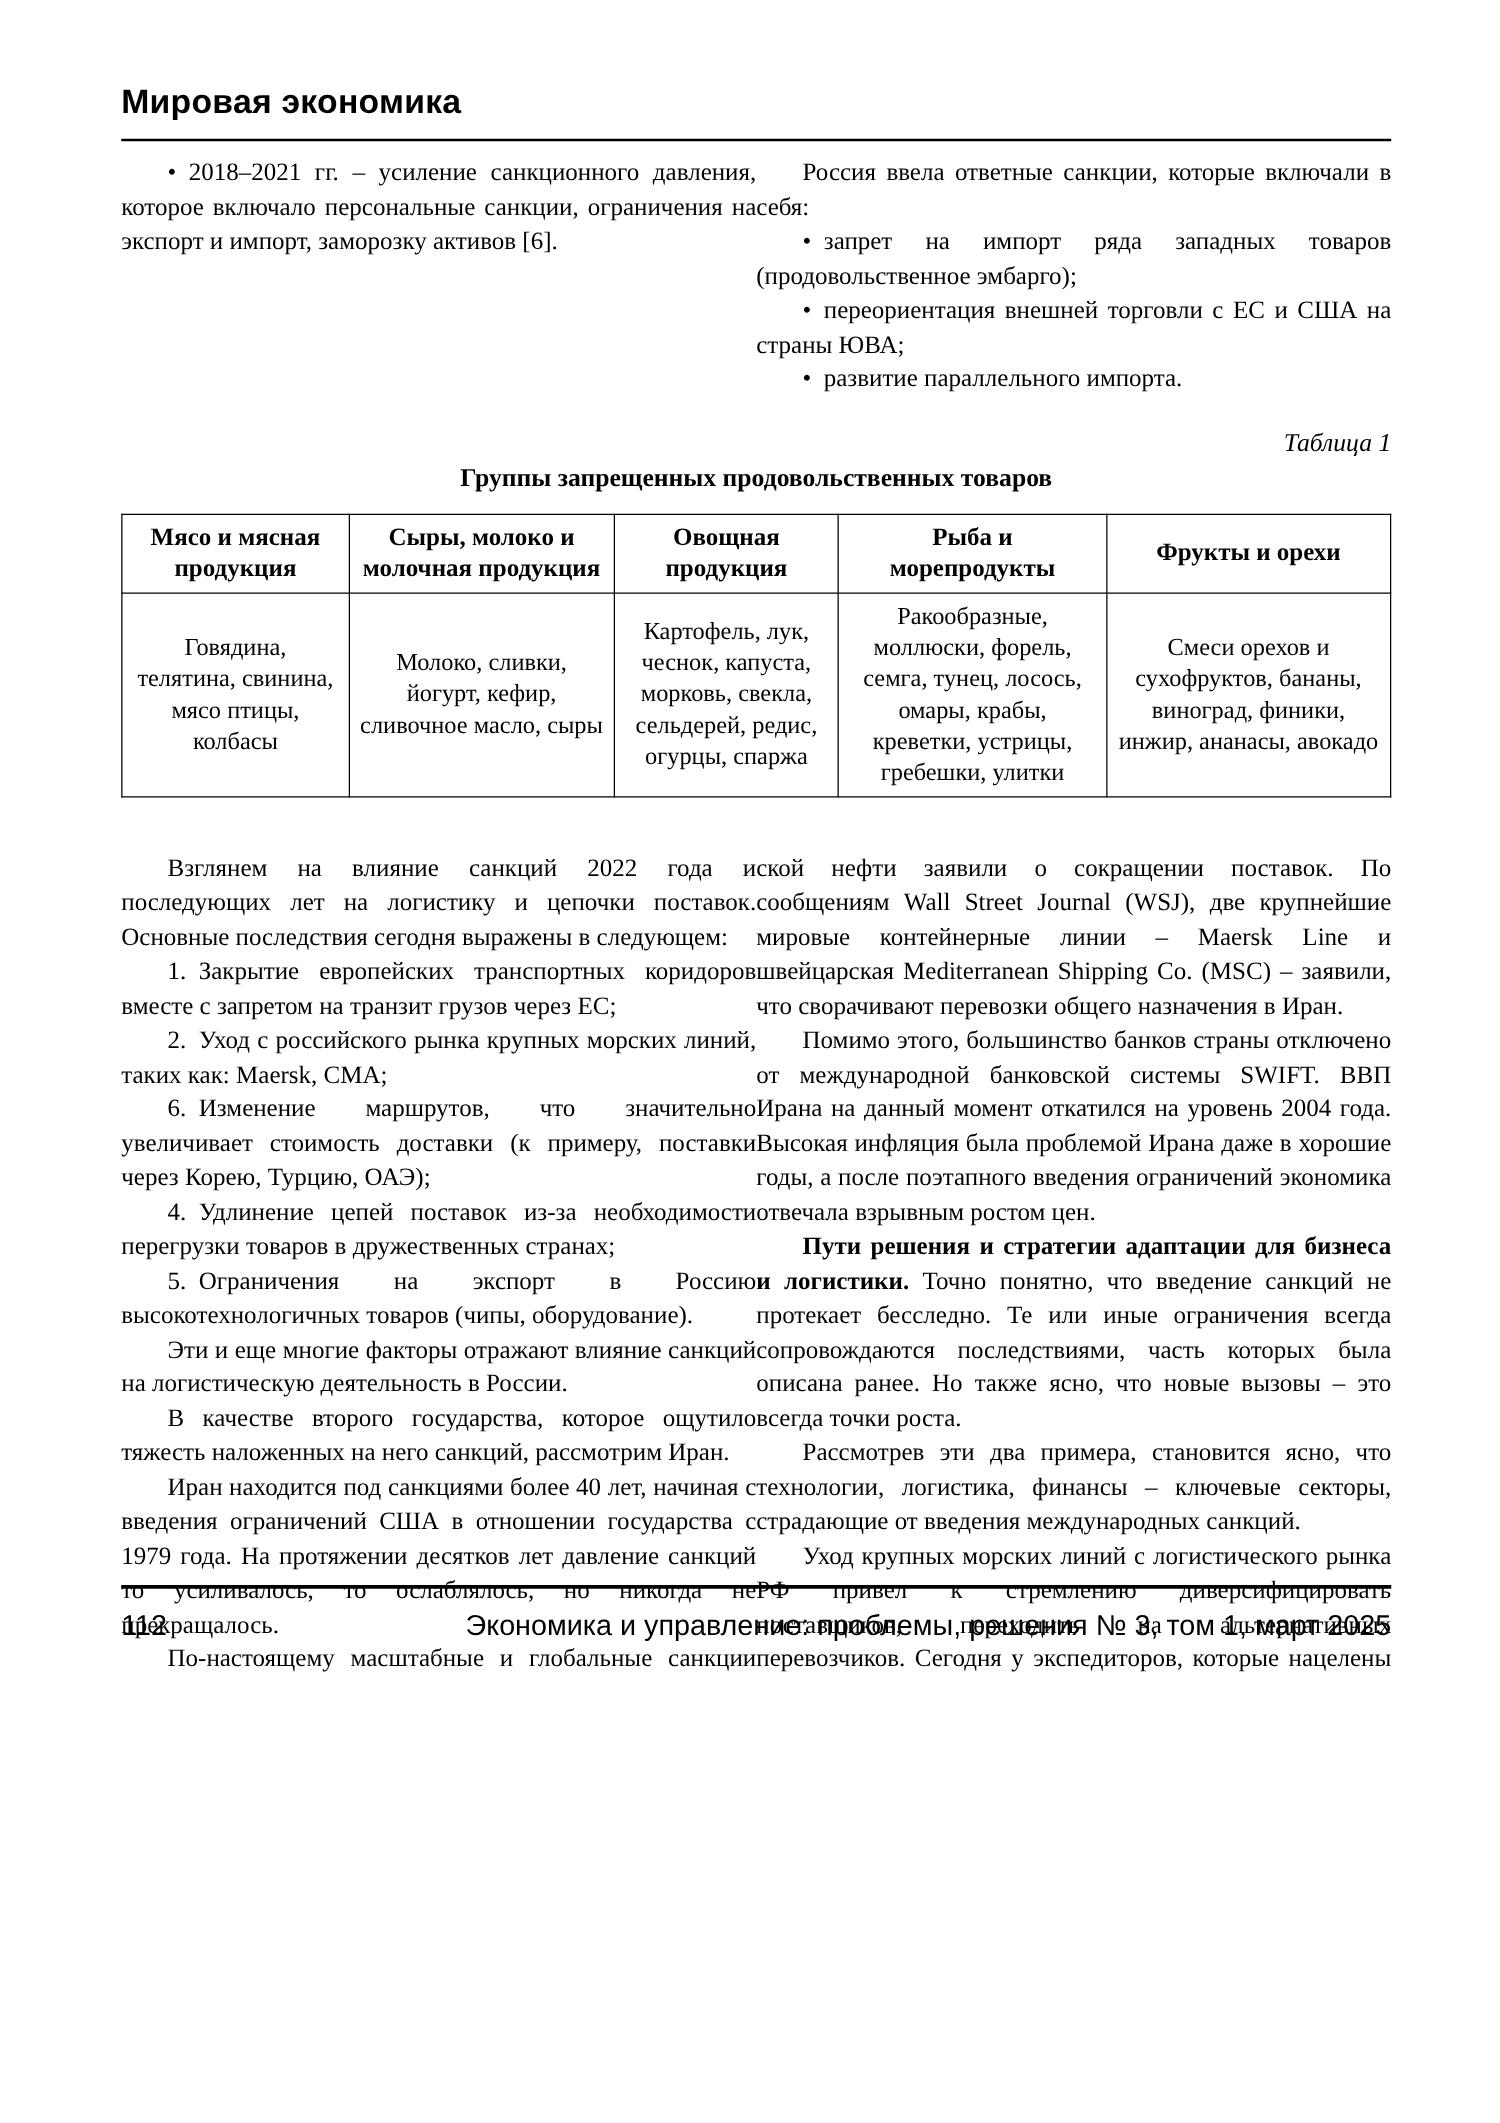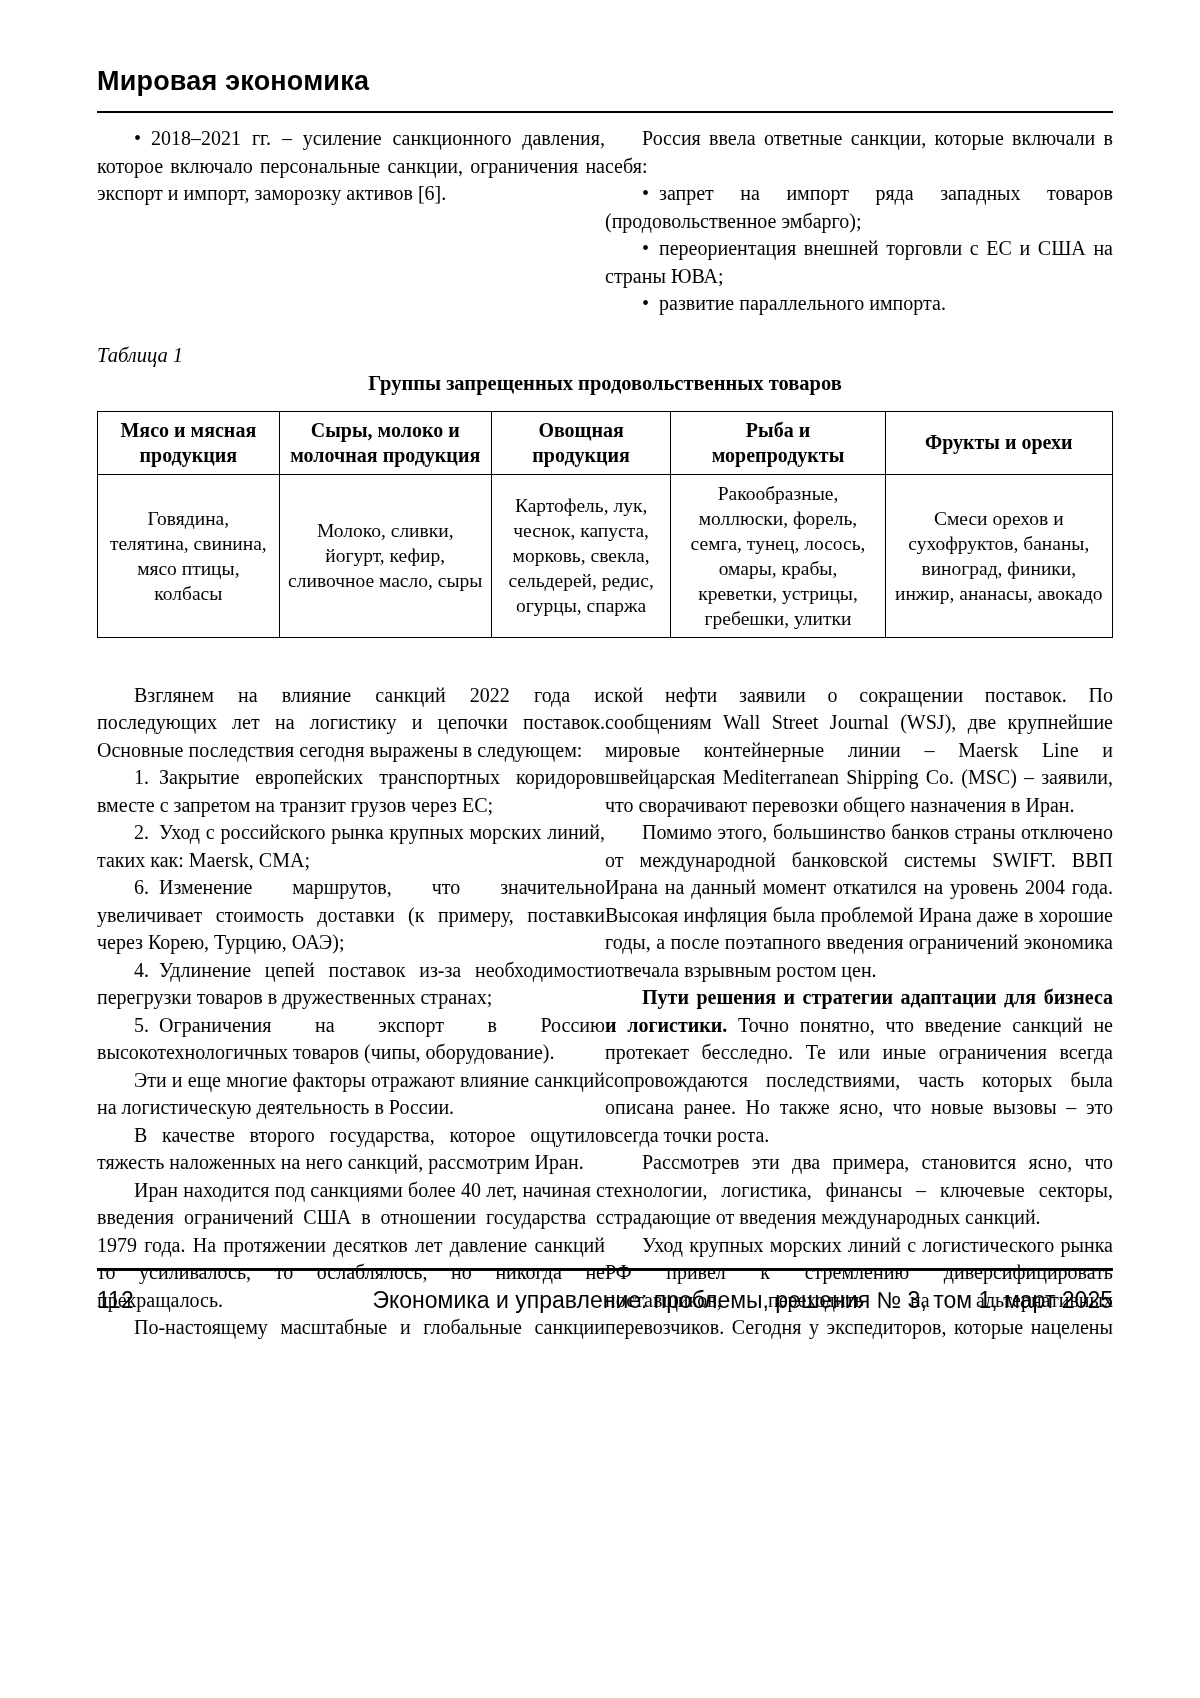--- a/index.html
+++ b/index.html
@@ -37,20 +37,21 @@
     text-align: justify;
     text-indent: 37px;
     margin: 0;
   }
   .para.no-indent { text-indent: 0; }
   .para strong { font-weight: bold; }
   .table-section { margin-top: 26px; }
   .table-label {
     font-size: 20.5px;
     font-style: italic;
+    text-align: right;
     margin: 0;
   }
   .table-title {
     font-size: 20.5px;
     font-weight: bold;
     text-align: center;
     margin: 5px 0 16px 0;
   }
   table.goods {
     width: 100%;

